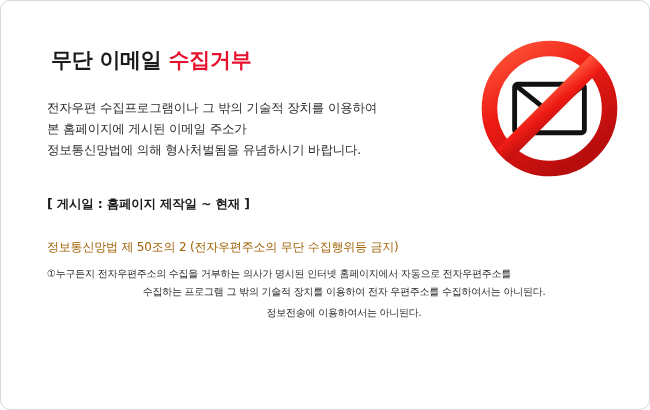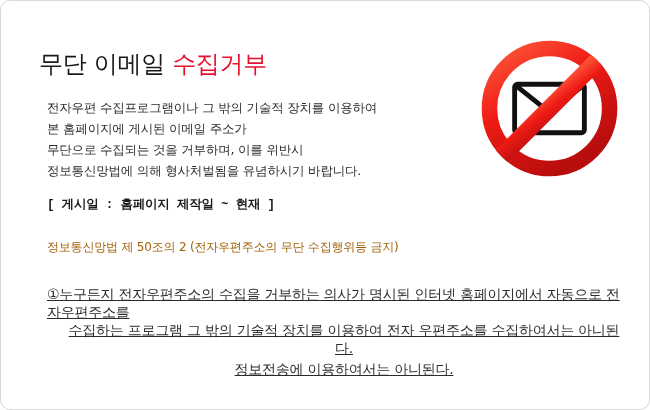--- a/index.html
+++ b/index.html
@@ -19,24 +19,24 @@
     height: 410px;
     box-sizing: border-box;
     background: #ffffff;
     border: 1px solid #d9d9d9;
     border-radius: 10px;
   }
 
   
   .heading {
     position: absolute;
-    left: 38px;
+    left: 50px;
     top: 31px;
-    font-size: 24px;
-    font-weight: normal;
+    font-size: 21px;
+    font-weight: bold;
     letter-spacing: -0.3px;
     color: #1a1a1a;
     white-space: nowrap;
   }
   .heading .accent {
     color: #e8112d;
   }
 
   
   .intro {
@@ -56,45 +56,43 @@
   
   .posted {
     position: absolute;
     left: 46px;
     top: 195px;
     font-size: 12.5px;
     font-weight: bold;
     color: #1a1a1a;
     letter-spacing: -0.2px;
     white-space: nowrap;
-    font-family: Liberation Mono, monospace;
   }
 
   
   .law-ref {
     position: absolute;
     left: 46px;
     top: 238px;
     font-size: 12px;
     color: #a16207;
     letter-spacing: -0.2px;
     white-space: nowrap;
   }
 
   
   .clauses {
     position: absolute;
     left: 46px;
-    top: 284px;
+    top: 264px;
     width: 580px;
-    font-size: 14px;
+    font-size: 10px;
     line-height: 18px;
     color: #2b2b2b;
     letter-spacing: -0.25px;
-    text-decoration: underline;
   }
   .clause {
     margin-bottom: 3px;
   }
   .clause .cont {
     display: block;
     padding-left: 14px;
     text-align: center;
   }
 
@@ -117,21 +115,20 @@
 
 <div class="page">
 
   <h1 class="heading">
     <span>무단 이메일 </span><span class="accent">수집거부</span>
   </h1>
 
   <div class="intro">
     <div>전자우편 수집프로그램이나 그 밖의 기술적 장치를 이용하여</div>
     <div>본 홈페이지에 게시된 이메일 주소가</div>
-    <div>무단으로 수집되는 것을 거부하며, 이를 위반시</div>
     <div>정보통신망법에 의해 형사처벌됨을 유념하시기 바랍니다.</div>
   </div>
 
   <div class="posted">[ 게시일 : 홈페이지 제작일 ~ 현재 ]</div>
 
   <div class="law-ref">정보통신망법 제 50조의 2 (전자우편주소의 무단 수집행위등 금지)</div>
 
   <div class="clauses">
     <div class="clause">
       <span>①누구든지 전자우편주소의 수집을 거부하는 의사가 명시된 인터넷  홈페이지에서 자동으로 전자우편주소를</span>

